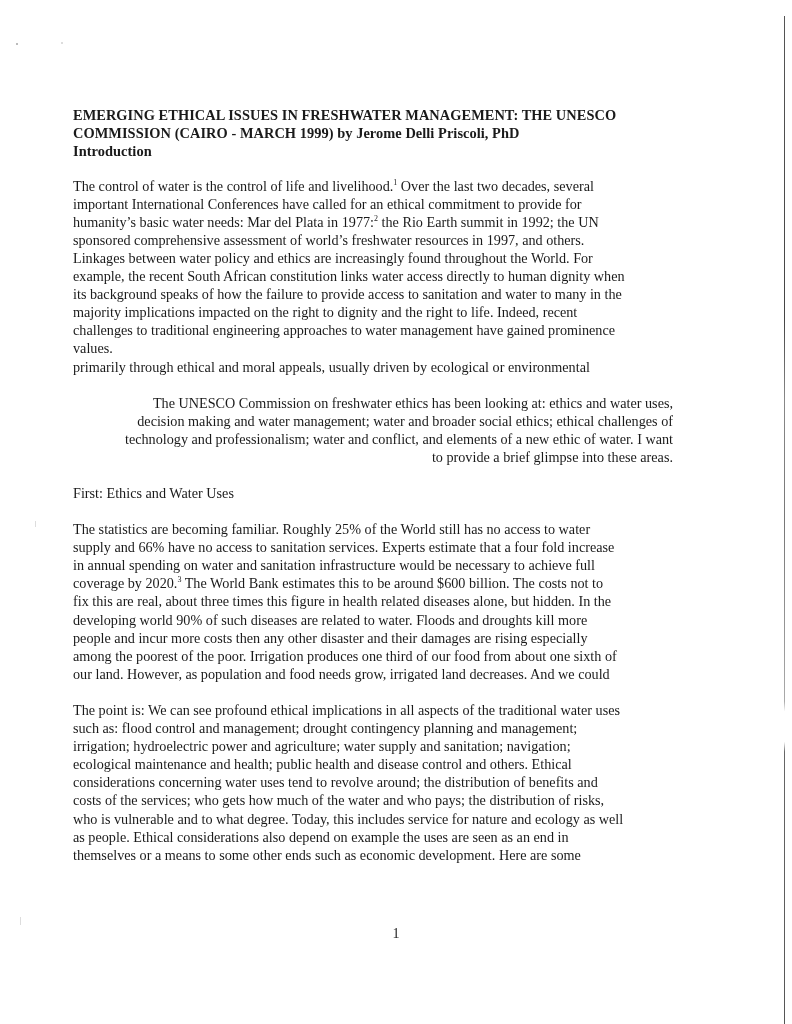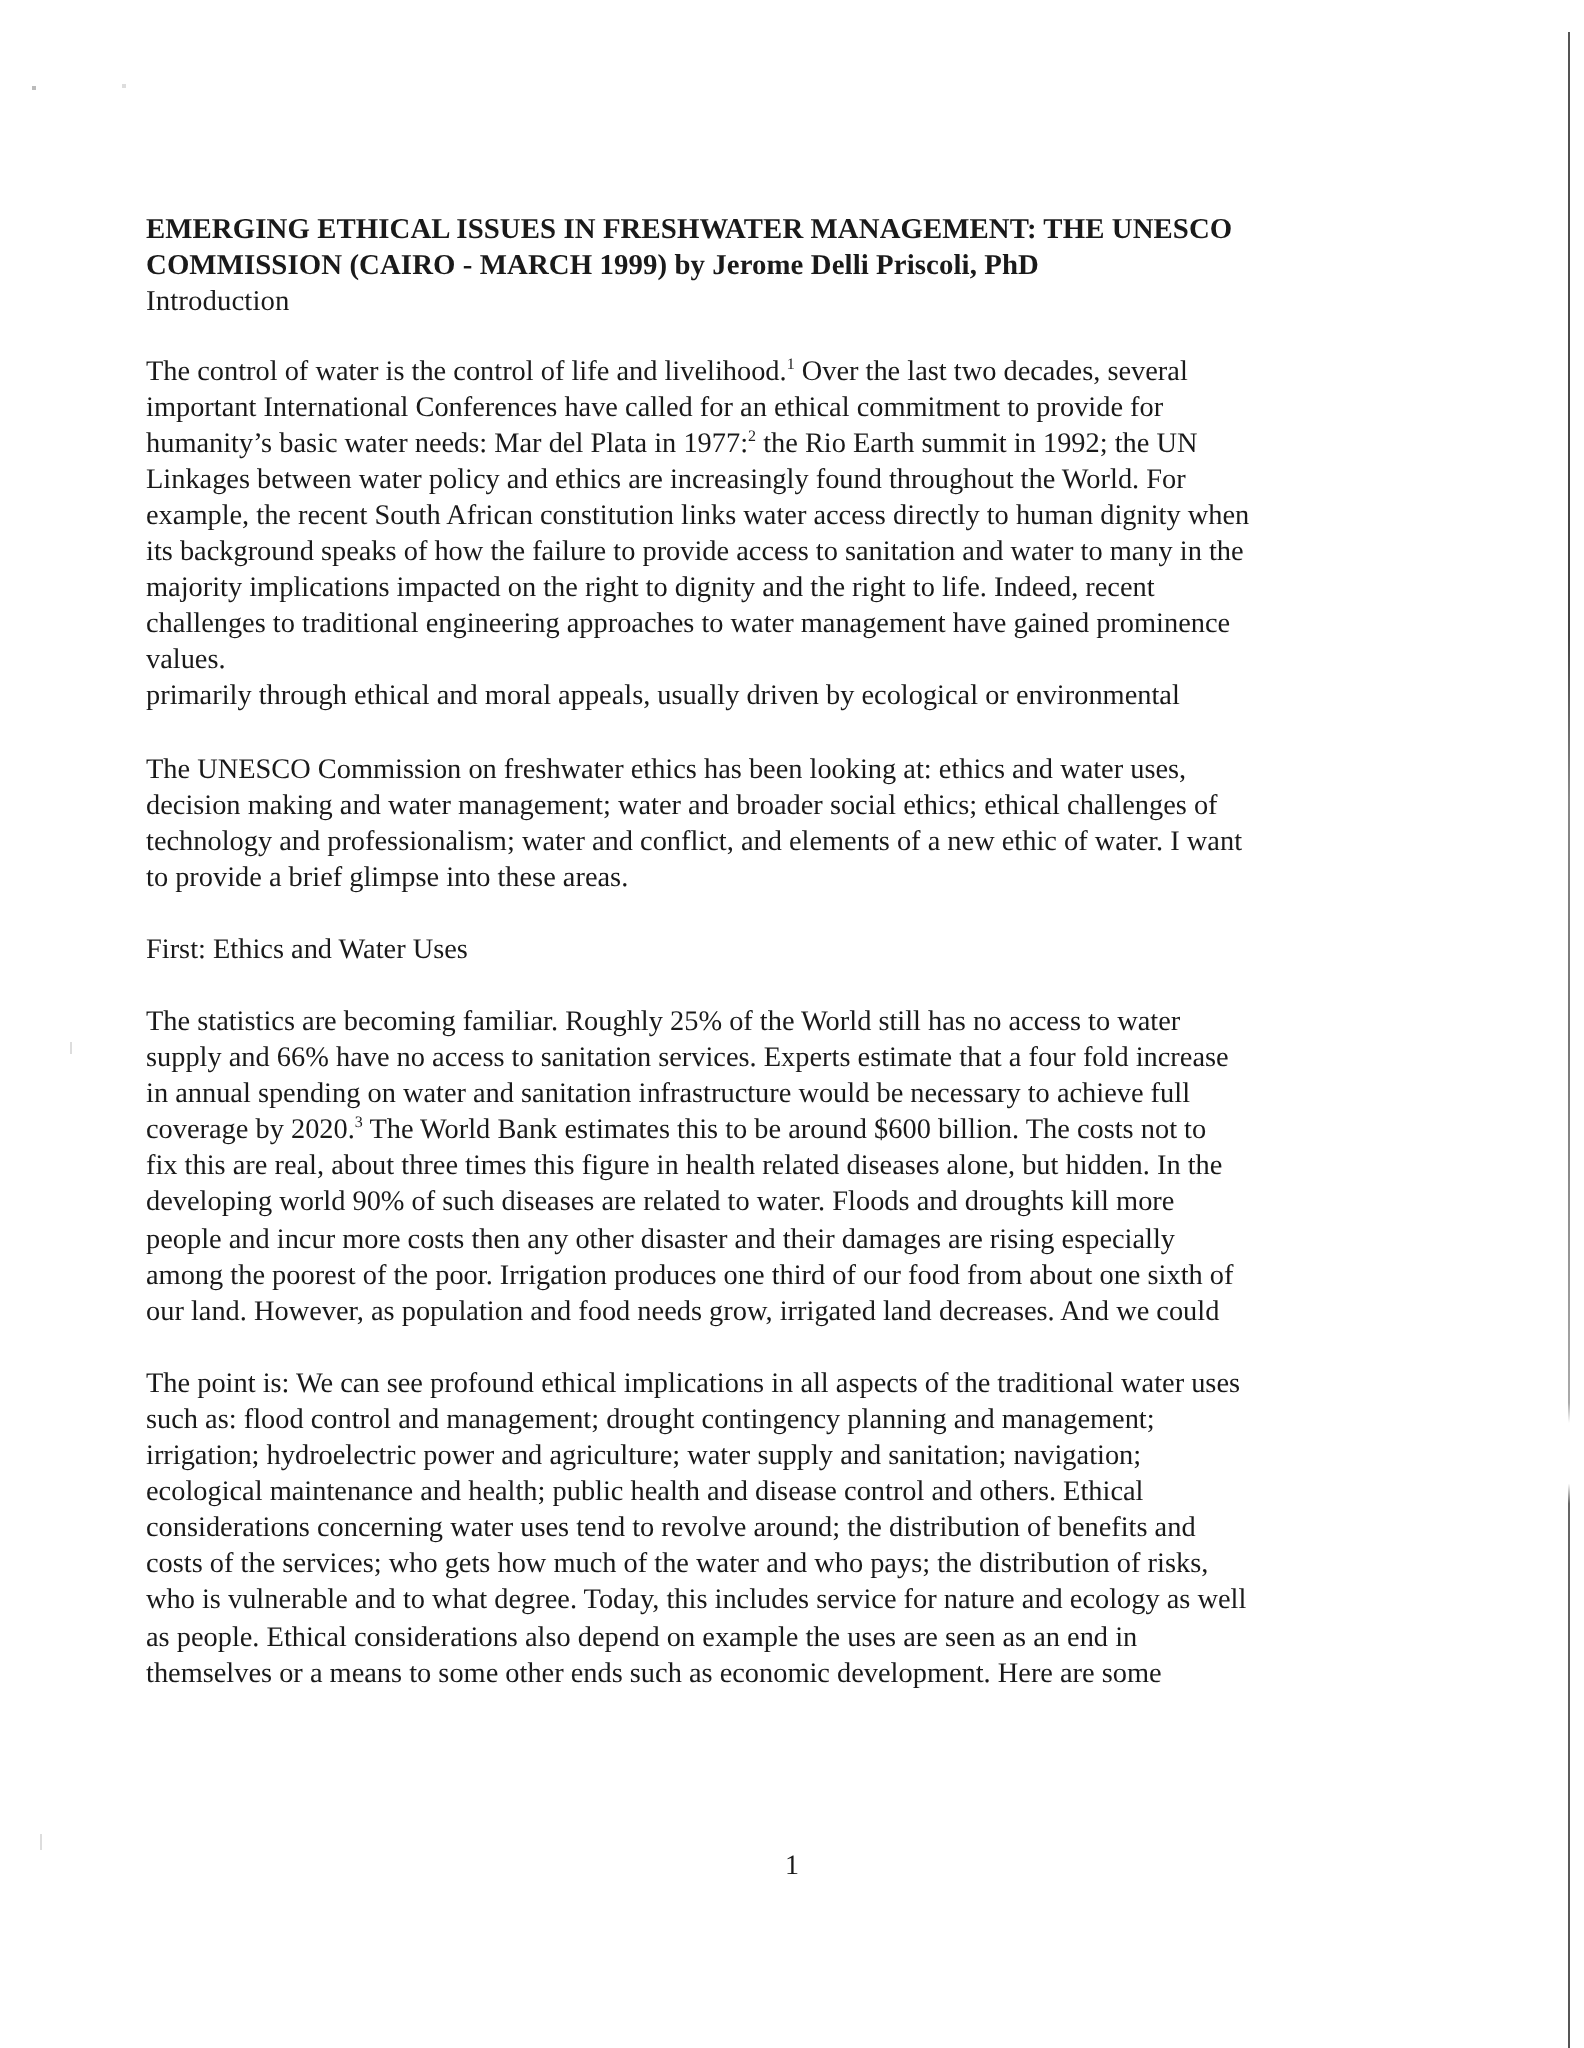--- a/index.html
+++ b/index.html
@@ -44,28 +44,28 @@
     }
     .title {
       font-weight: bold;
       font-size: 14.4px;
       line-height: 18.2px;
       margin: 0;
       letter-spacing: 0.05px;
     }
     .title-line { display: block; }
     .intro-heading {
-      font-weight: normal;
+      font-weight: bold;
       display: block;
     }
     p {
       margin: 0;
     }
     .para-1 { margin-top: 16px; }
-    .para-2 { margin-top: 18px; }
+    .para-2 { margin-top: 18px; text-align: right; }
     .section-heading {
       font-weight: normal;
       margin-top: 18px;
     }
     .para-3 { margin-top: 18px; }
     .para-4 { margin-top: 18px; }
     sup {
       font-size: 8px;
       line-height: 0;
       vertical-align: super;
@@ -95,20 +95,21 @@
     <h1 class="title">
       <span class="title-line">EMERGING ETHICAL ISSUES IN FRESHWATER MANAGEMENT: THE UNESCO</span>
       <span class="title-line">COMMISSION  (CAIRO - MARCH 1999) by Jerome Delli Priscoli, PhD</span>
       <span class="intro-heading">Introduction</span>
     </h1>
 
     <p class="para-1" id="para-intro">
         <span class="line">The control of water is the control of life and livelihood.<sup>1</sup> Over the last two decades, several</span>
         <span class="line">important International Conferences have called for an ethical commitment to provide for</span>
         <span class="line">humanity’s basic water needs: Mar del Plata in 1977:<sup>2</sup> the Rio Earth summit in 1992; the UN</span>
+        <span class="line">sponsored comprehensive assessment of world’s freshwater resources in 1997, and others.</span>
         <span class="line">Linkages between water policy and ethics are increasingly found throughout the World. For</span>
         <span class="line">example, the recent South African constitution links water access directly to human dignity when</span>
         <span class="line">its background speaks of how the failure to provide access to sanitation and water to many in the</span>
         <span class="line">majority implications impacted on the right to dignity and the right to life.  Indeed, recent</span>
         <span class="line">challenges to traditional engineering approaches to water management have gained prominence</span>
         <span class="line">values.</span>
         <span class="line">primarily through ethical and moral appeals, usually driven by ecological or environmental</span>
       </p>
 
     <p class="para-2" id="para-commission">

